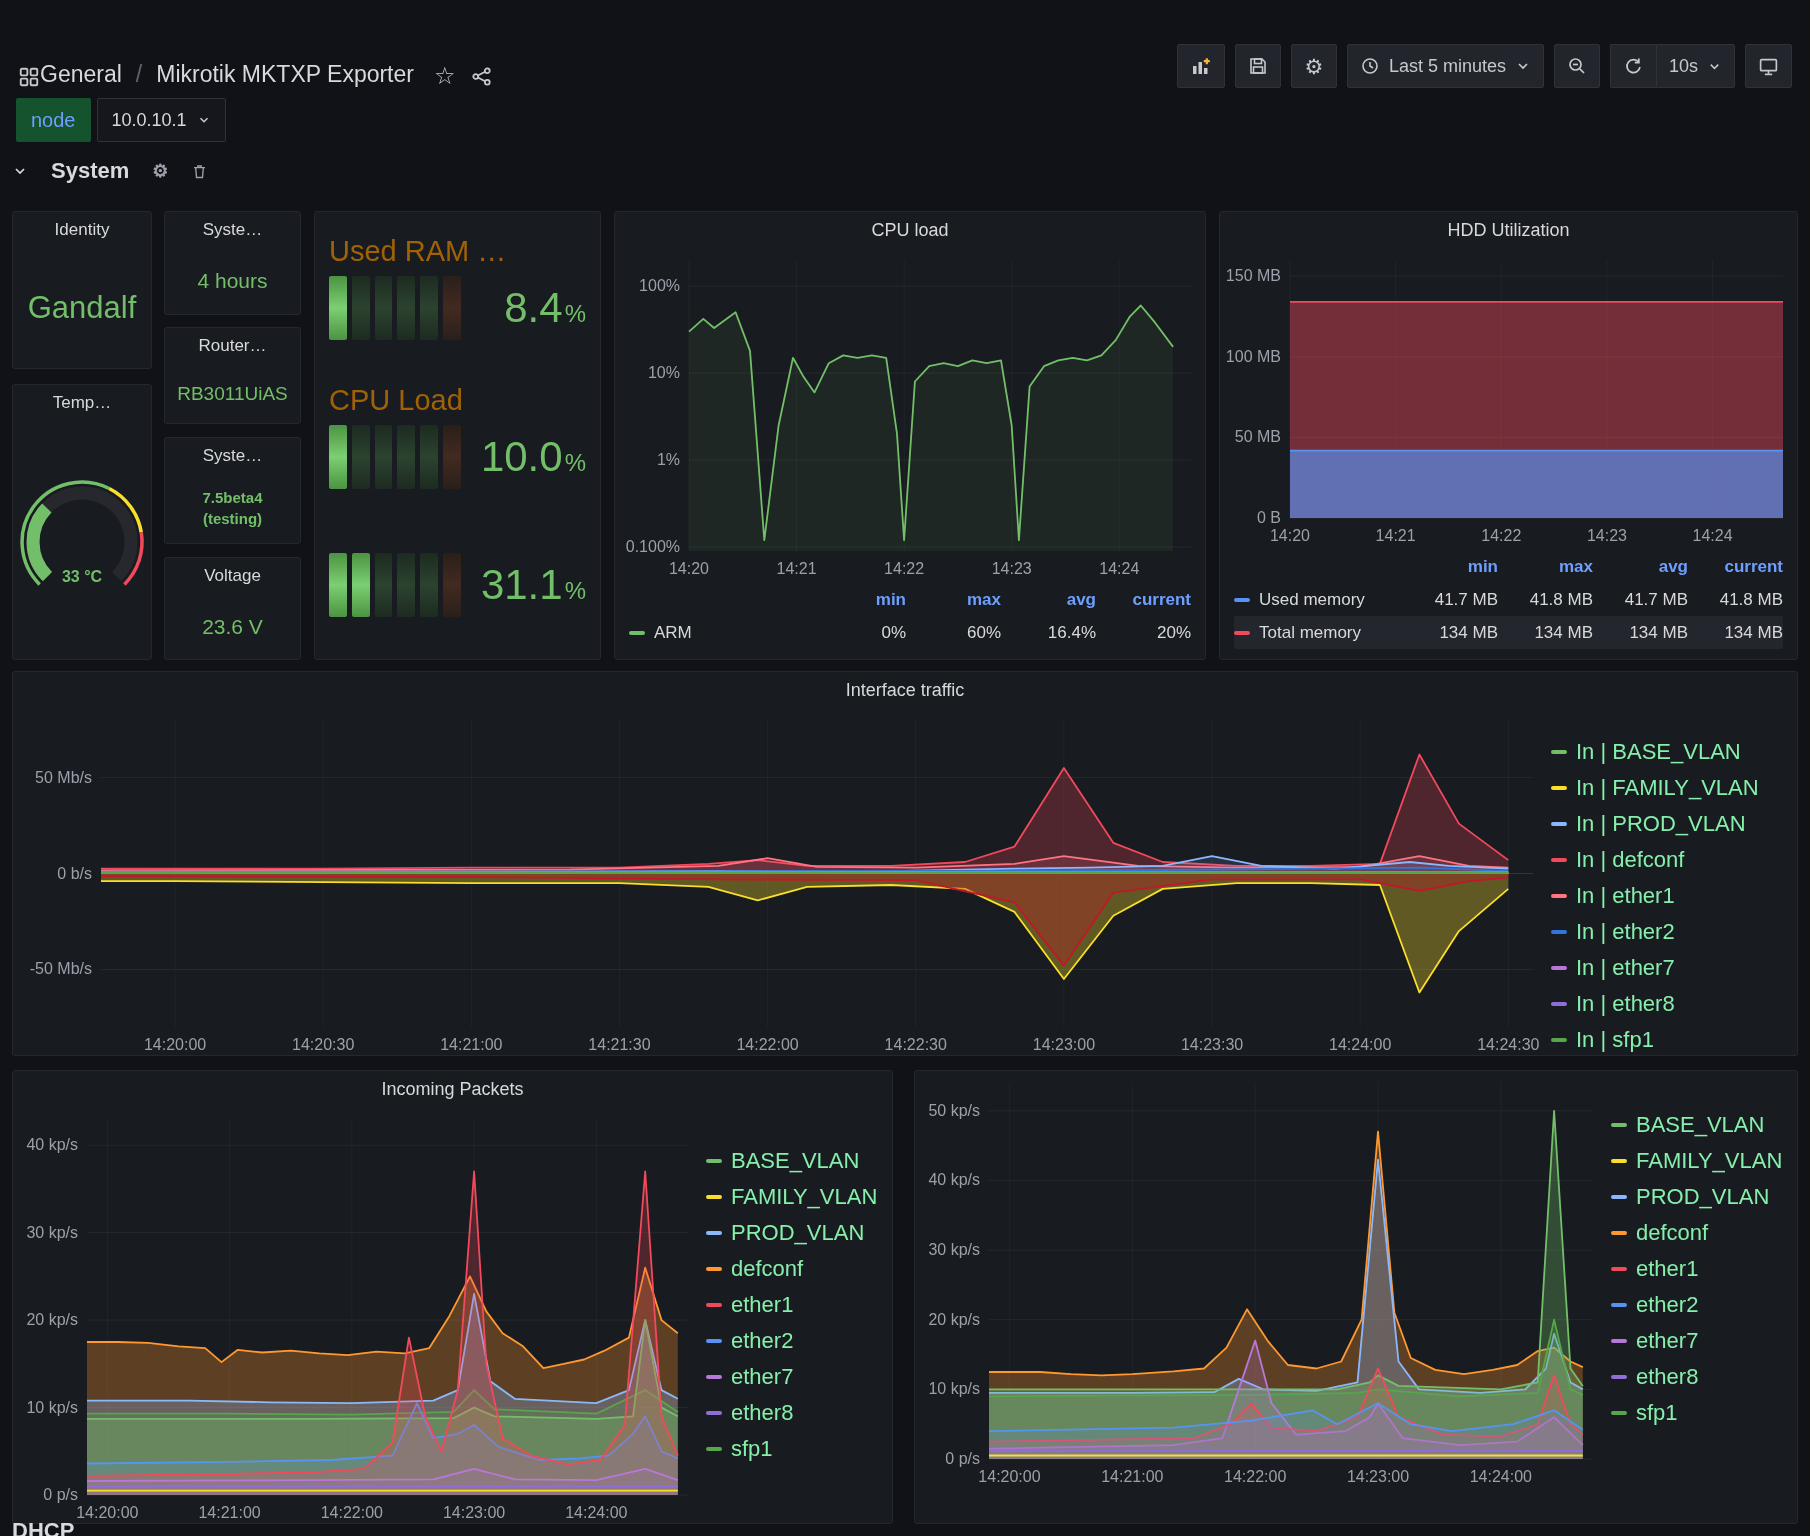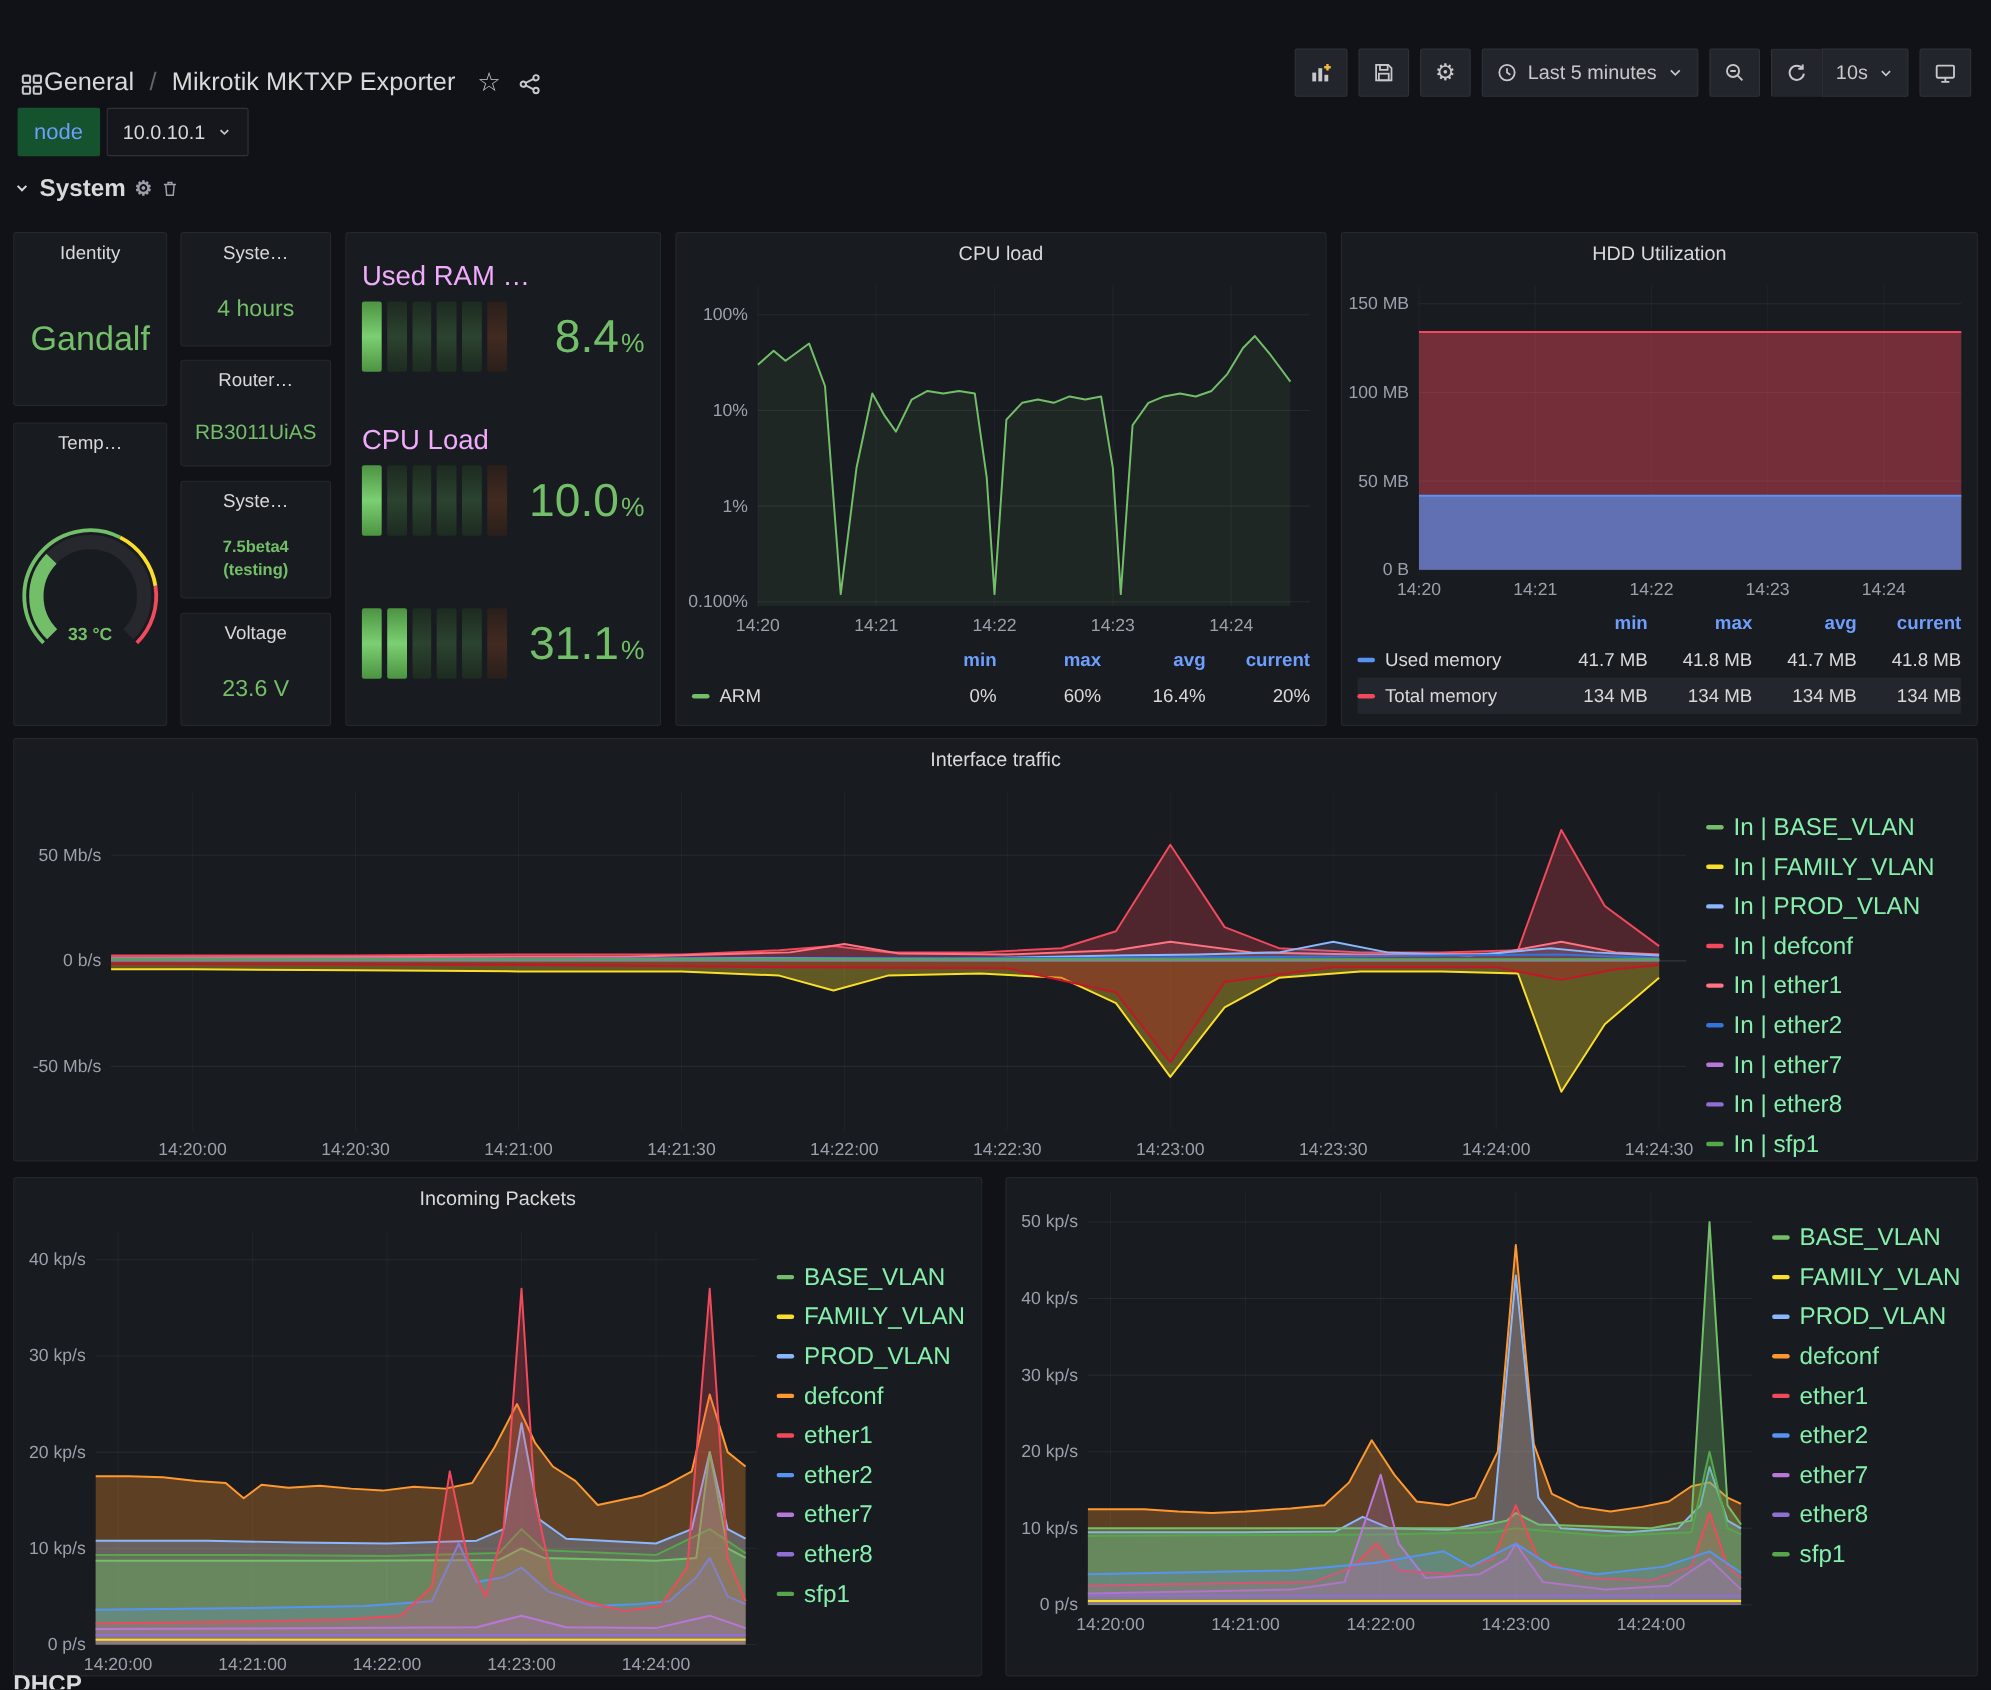--- a/index.html
+++ b/index.html
@@ -23,37 +23,37 @@
   .btn-group .tbtn:first-child{border-radius:2px 0 0 2px;border-right:none}
   .btn-group .tbtn:last-child{border-radius:0 2px 2px 0}
   .gear-glyph{font-size:21px;line-height:1;color:#c7c8cc}
 
   
   .varbar{position:absolute;top:98px;left:16px;display:flex;align-items:center}
   .var-label{height:44px;display:flex;align-items:center;padding:0 15px;background:#14532d;color:#6e9fff;
              font-size:20px;border-radius:2px;margin-right:6px}
   .var-value{height:44px;display:flex;align-items:center;gap:10px;padding:0 14px;background:#15171c;
              border:1px solid #2f3237;border-radius:2px;font-size:18px;color:#d8d9da}
-  .rowhead{position:absolute;left:12px;display:flex;align-items:center;gap:8px;font-size:22px;font-weight:600;color:#d8d9da}
+  .rowhead{position:absolute;left:12px;display:flex;align-items:center;gap:23px;font-size:22px;font-weight:600;color:#d8d9da}
   .rowhead .small-icon{color:#9da0ab;display:flex;align-items:center}
   .rowhead .gear-glyph{font-size:18px;color:#9da0ab}
 
   
   .panel{position:absolute;background:#181b1f;border:1px solid #24272c;border-radius:3px;display:flex;flex-direction:column;overflow:hidden}
   .ptitle{height:36px;flex:0 0 36px;display:flex;align-items:center;justify-content:center;font-size:18px;font-weight:500;color:#d8d9da;cursor:pointer;white-space:nowrap;overflow:hidden}
   .ptitle.sm{font-size:17px}
   .stat{flex:1;display:flex;align-items:center;justify-content:center;text-align:center;color:#73BF69;font-weight:500;padding:0 6px}
   .stat.big{font-size:31px}
   .stat.md{font-size:21px}
   .stat.sm{font-size:19px}
   .stat.xs{font-size:15px;font-weight:700;line-height:1.35}
 
   
   .bg-item{flex:1;display:flex;flex-direction:column;justify-content:center;padding:4px 10px}
-  .bg-title{font-size:25px;color:#f0abfc;padding:2px 4px 8px}
+  .bg-title{font-size:29px;color:#a16207;padding:2px 4px 8px}
   .bg-row{display:flex;align-items:center;justify-content:space-between;padding:0 4px}
   .bg-bar{display:flex;gap:5px;width:132px;height:64px}
   .seg{flex:1;border-radius:2px}
   .seg-on{background:linear-gradient(180deg,#4c9342,#7ccf72 50%,#4c9342)}
   .seg-off{background:linear-gradient(180deg,#1d2b20,#2c4330 50%,#1d2b20)}
   .seg-red{background:linear-gradient(180deg,#2a1f1b,#422a20 50%,#2a1f1b)}
   .bg-value{color:#73BF69;font-size:42px;font-weight:500;display:flex;align-items:baseline}
   .bg-unit{font-size:24px;margin-left:2px}
 
   

